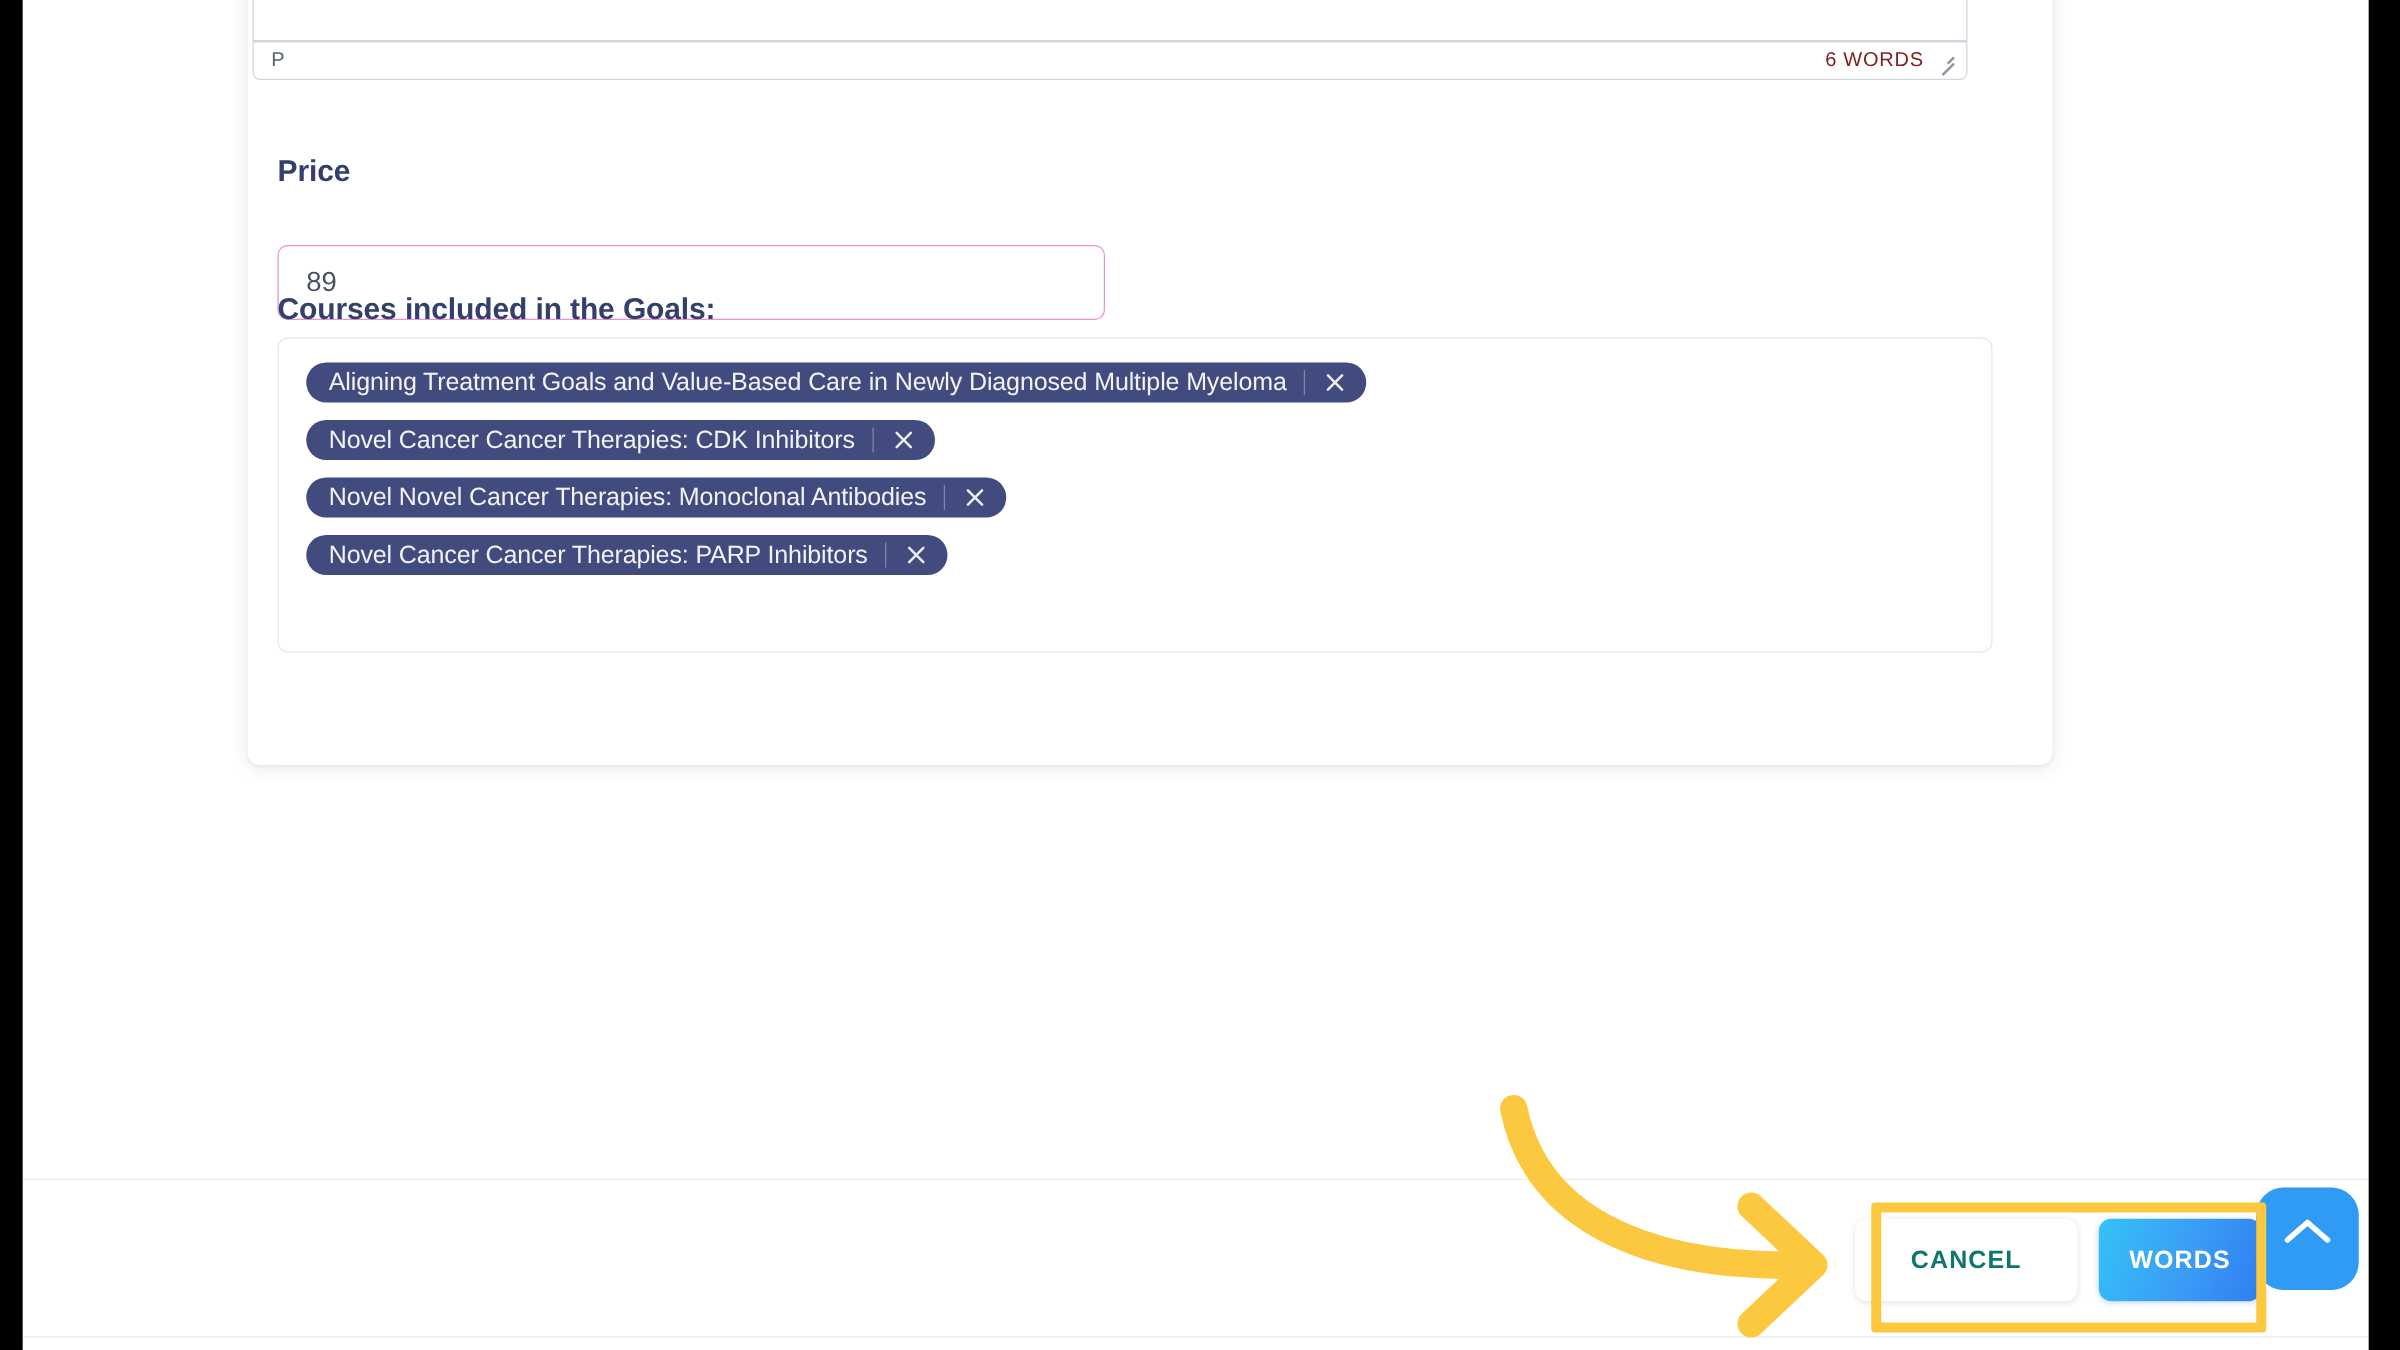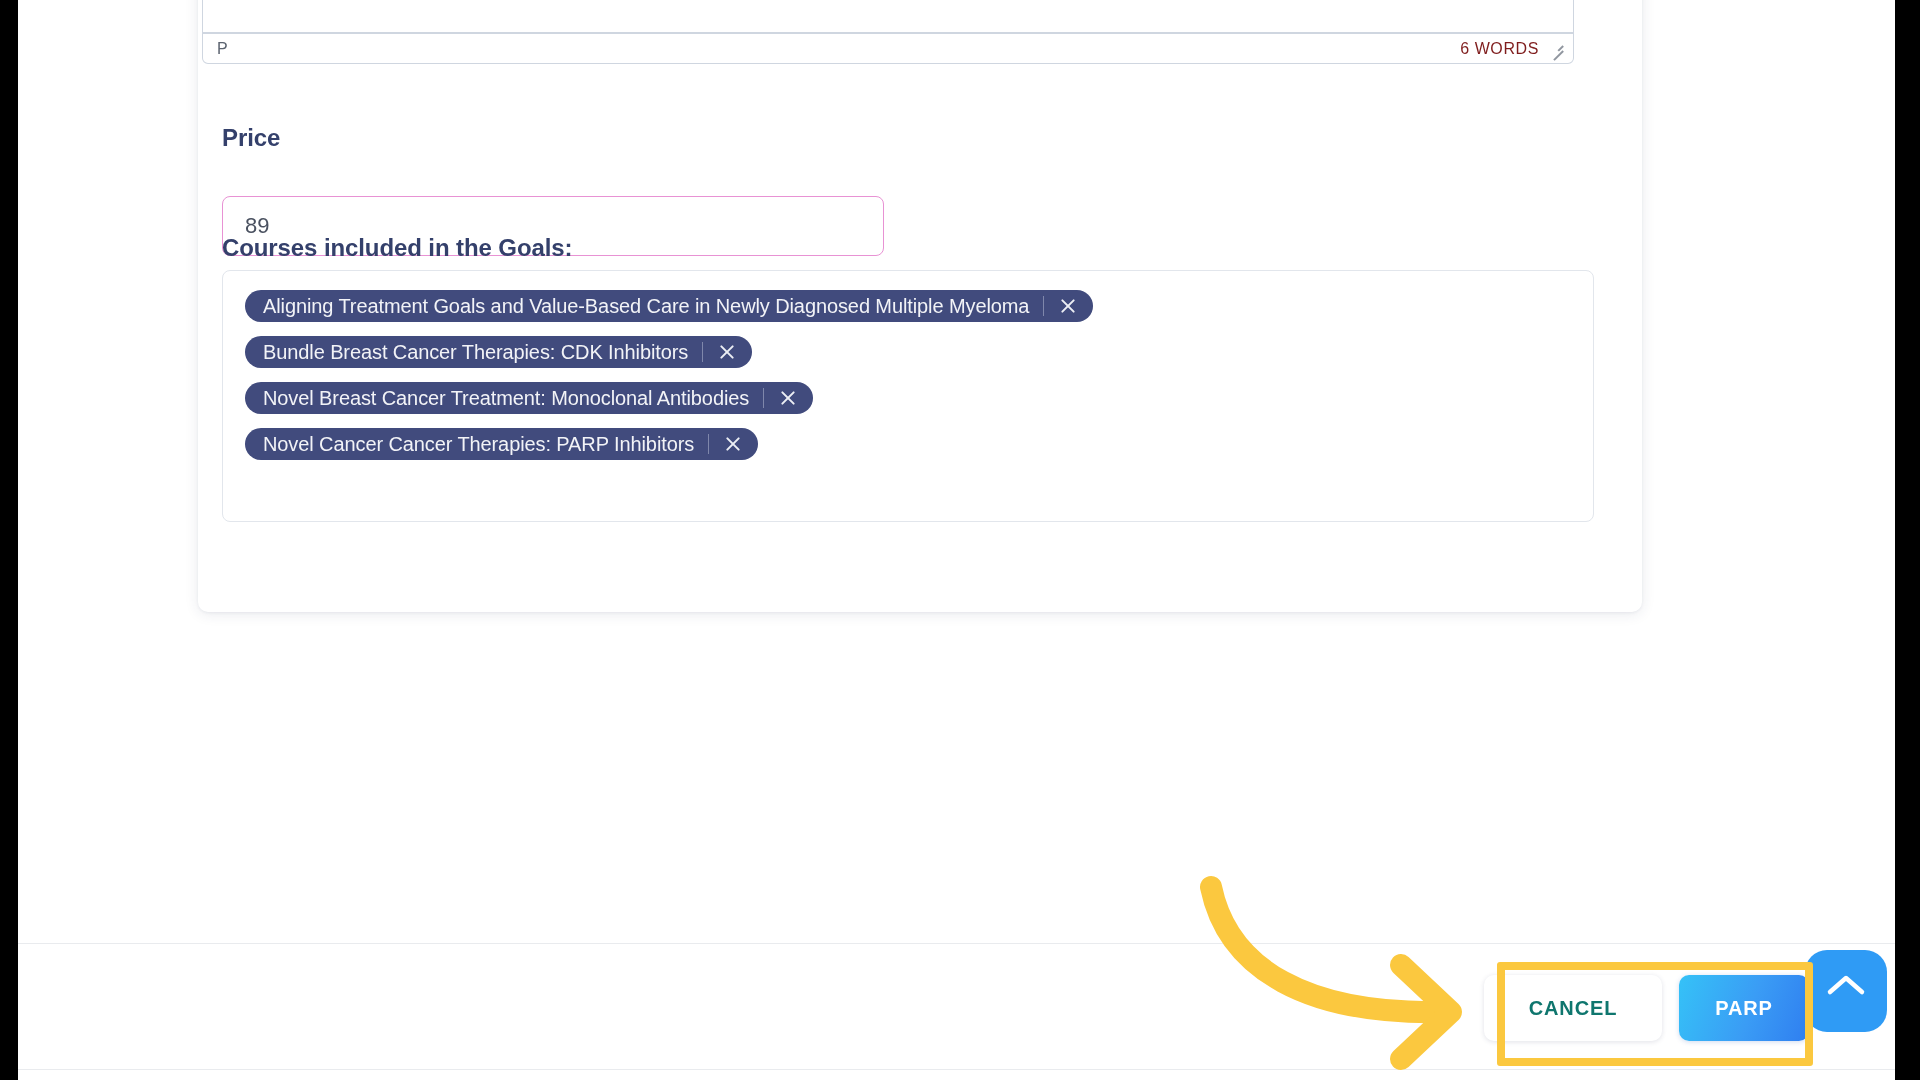--- a/index.html
+++ b/index.html
@@ -327,28 +327,28 @@
       <div class="chips-box">
         <div class="chip-row">
           <span class="chip">
             <span class="chip-label">Aligning Treatment Goals and Value-Based Care in Newly Diagnosed Multiple Myeloma</span>
             <span class="chip-divider"></span>
             <span class="chip-close"></span>
           </span>
         </div>
         <div class="chip-row">
           <span class="chip">
-            <span class="chip-label">Bundle Breast Cancer Therapies: CDK Inhibitors</span>
+            <span class="chip-label">Novel Cancer Cancer Therapies: CDK Inhibitors</span>
             <span class="chip-divider"></span>
             <span class="chip-close"></span>
           </span>
         </div>
         <div class="chip-row">
           <span class="chip">
-            <span class="chip-label">Novel Breast Cancer Treatment: Monoclonal Antibodies</span>
+            <span class="chip-label">Novel Novel Cancer Therapies: Monoclonal Antibodies</span>
             <span class="chip-divider"></span>
             <span class="chip-close"></span>
           </span>
         </div>
         <div class="chip-row">
           <span class="chip">
             <span class="chip-label">Novel Cancer Cancer Therapies: PARP Inhibitors</span>
             <span class="chip-divider"></span>
             <span class="chip-close"></span>
           </span>
@@ -362,21 +362,21 @@
   <div class="footer-divider-bottom"></div>
 
   <button class="fab-top">
     <svg width="40" height="26" viewBox="0 0 40 26">
       <path d="M4 20 L20 6 L36 20" fill="none" stroke="#ffffff" stroke-width="4.5" stroke-linecap="round" stroke-linejoin="round"></path>
     </svg>
   </button>
 
   <button class="btn-cancel">CANCEL</button>
 
-  <button class="btn-save">PARP</button>
+  <button class="btn-save">WORDS</button>
 
   <div class="hl-box"></div>
 
   <svg class="hl-arrow" viewBox="0 0 330 230">
     <g>
       <path d="M 53 42 C 70 125, 150 170, 285 167" fill="none" stroke="#fbc83f" stroke-width="22" stroke-linecap="round"></path>
       <path d="M 243 120 L 293 167 L 243 214" fill="none" stroke="#fbc83f" stroke-width="22" stroke-linecap="round" stroke-linejoin="round"></path>
     </g>
   </svg>
 

